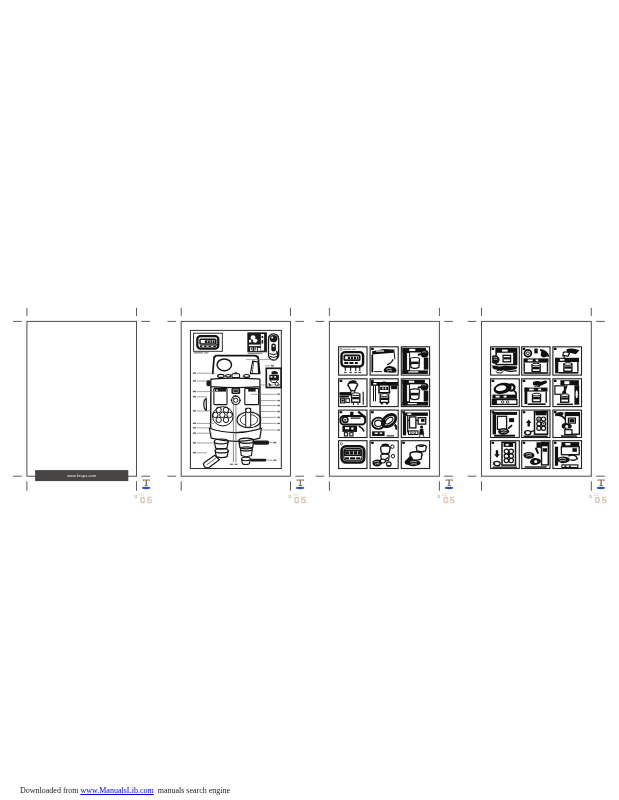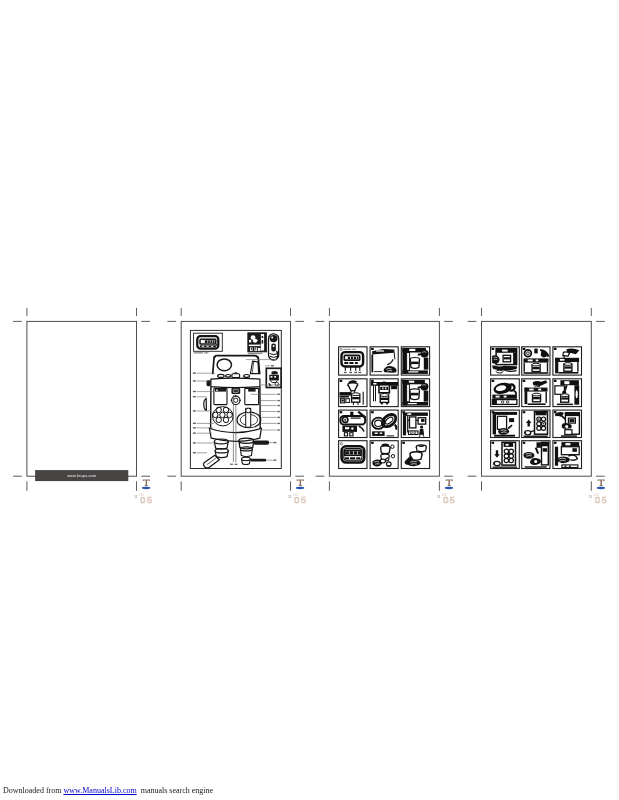--- a/index.html
+++ b/index.html
@@ -1,18 +1,18 @@
 <!DOCTYPE html>
 <html><head>
 <meta charset="utf-8">
 <style>
   html,body{margin:0;padding:0;background:#ffffff;}
   body{width:619px;height:800px;position:relative;font-family:"Liberation Serif",serif;}
   svg{position:absolute;left:0;top:0;}
-  .footer{position:absolute;left:3px;top:786px;font-size:8px;color:#1a1a1a;font-family:"Liberation Serif",serif;}
+  .footer{position:absolute;left:20px;top:786px;font-size:8px;color:#1a1a1a;font-family:"Liberation Serif",serif;}
   .footer a{color:#0000cc;text-decoration:underline;}
 </style>
 </head>
 <body>
 <svg width="619" height="800" viewBox="0 0 619 800">
 
 <g stroke="#4a4a4a" stroke-width="0.9" fill="none">
   <path d="M26.9 307.8 V316 M136.5 307.8 V316 M13.1 321.4 H21.8 M141.3 321.4 H150 M13.1 476.2 H21.8 M141.3 476.2 H150 M26.9 481.3 V490.8 M136.5 481.3 V490.8"></path>
 </g>
 

